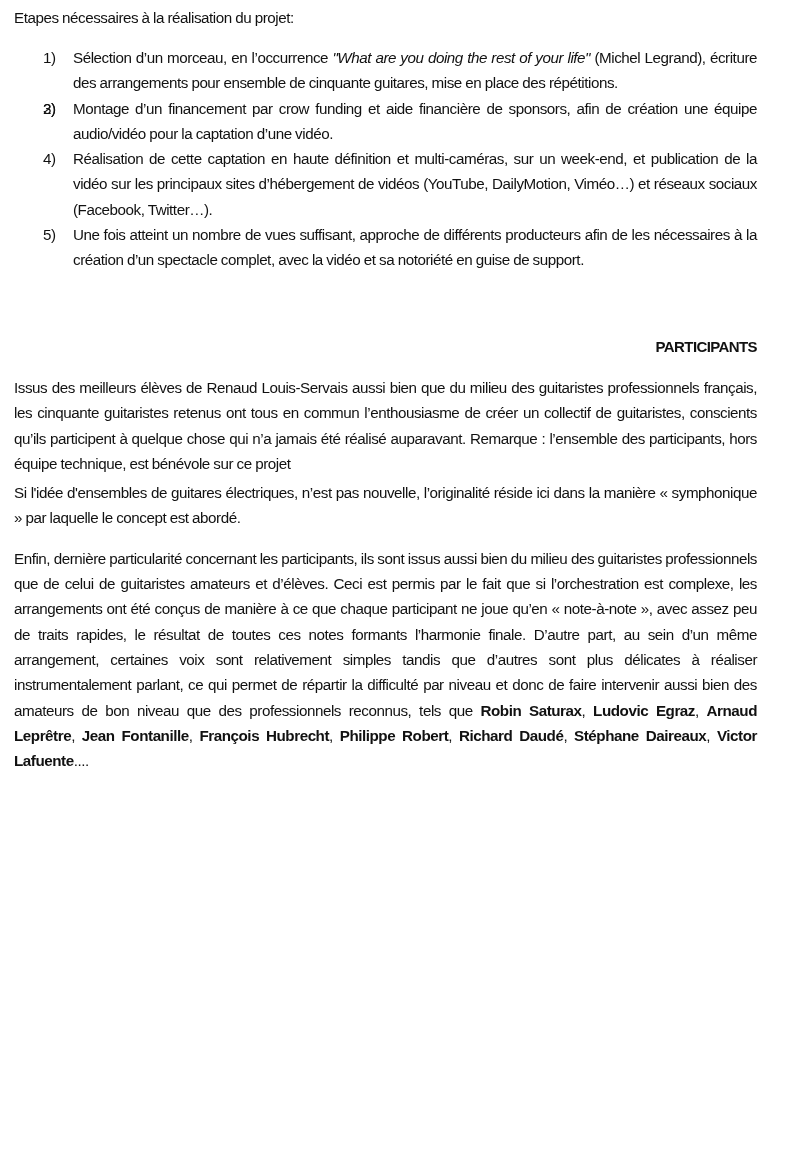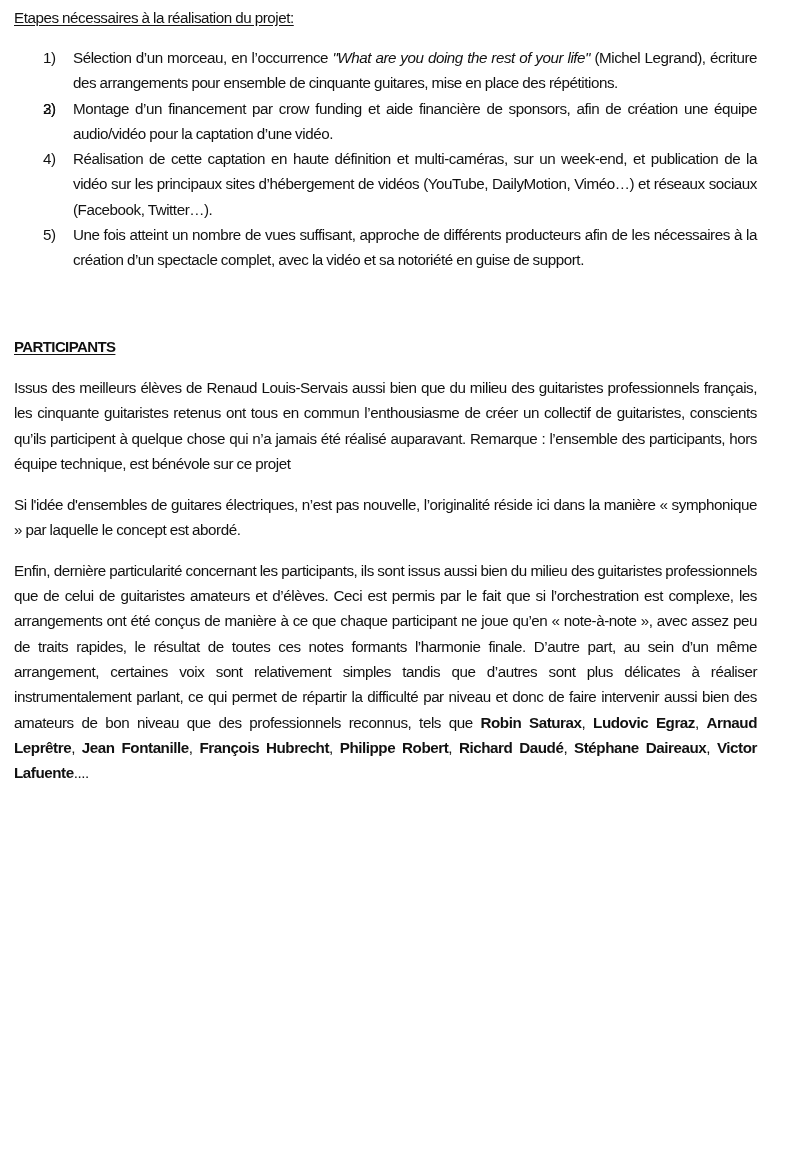--- a/index.html
+++ b/index.html
@@ -3,22 +3,22 @@
 <meta charset="utf-8">
 <style>
   html, body { margin: 0; padding: 0; background: #ffffff; }
   body {
     width: 785px; height: 1174px; overflow: hidden; position: relative;
     font-family: "Liberation Sans", sans-serif; color: #111111;
   }
   .page { position: absolute; left: 14px; top: 5px; width: 743px; }
   .txt { font-size: 15.2px; line-height: 25.3px; letter-spacing: -0.45px; word-spacing: -0.3px; }
   .j { text-align: justify; }
-  .u { text-decoration: underline; text-underline-offset: 2px; }
-  .heading { font-weight: bold; font-size: 15px; letter-spacing: -0.6px; }
+  .u { text-underline-offset: 2px; }
+  .heading { font-weight: bold; font-size: 15px; letter-spacing: -0.6px; text-align: right; }
   ol { margin: 0; padding: 0; list-style: none; }
   ol li { position: relative; padding-left: 59px; }
   ol li .num { position: absolute; left: 29px; top: 0; }
   p { margin: 0; }
   b { font-weight: bold; }
 </style>
 </head>
 <body>
 
 <div class="page">
@@ -45,18 +45,18 @@
       <span class="num">5)</span>
       <span>Une fois atteint un nombre de vues suffisant, approche de différents producteurs afin de les nécessaires à la création d’un spectacle complet, avec la vidéo et sa notoriété en guise de support.</span>
     </li>
   </ol>
 
   <div class="txt u heading" style="margin-top:61px;">PARTICIPANTS</div>
 
   <p class="txt j" style="margin-top:16px;">Issus des meilleurs élèves de Renaud Louis-Servais aussi bien que du milieu des guitaristes professionnels français, les cinquante guitaristes retenus ont tous en commun l’enthousiasme de créer un collectif de guitaristes, conscients qu’ils participent à quelque chose qui n’a jamais été réalisé auparavant. Remarque : l’ensemble des participants, hors équipe technique, est bénévole sur ce projet</p>
 
 
-  <p class="txt j" style="margin-top:16px;">Si l'idée d'ensembles de guitares électriques, n’est pas nouvelle, l’originalité réside ici dans la manière « symphonique » par laquelle le concept est abordé.</p>
+  <p class="txt j" style="margin-top:4px;">Si l'idée d'ensembles de guitares électriques, n’est pas nouvelle, l’originalité réside ici dans la manière « symphonique » par laquelle le concept est abordé.</p>
 
 
   <p class="txt j" style="margin-top:15px;"><span>Enfin, dernière particularité concernant les participants, ils sont issus aussi bien du milieu des guitaristes professionnels que de celui de guitaristes amateurs et d’élèves. Ceci est permis par le fait que si l’orchestration est complexe, les arrangements ont été conçus de manière à ce que chaque participant ne joue qu’en « note-à-note », avec assez peu de traits rapides, le résultat de toutes ces notes formants l’harmonie finale. D’autre part, au sein d’un même arrangement, certaines voix sont relativement simples tandis que d’autres sont plus délicates à réaliser instrumentalement parlant, ce qui permet de répartir la difficulté par niveau et donc de faire intervenir aussi bien des amateurs de bon niveau que des professionnels reconnus, tels que </span><b>Robin Saturax</b><span>, </span><b>Ludovic Egraz</b><span>, </span><b>Arnaud Leprêtre</b><span>, </span><b>Jean Fontanille</b><span>, </span><b>François Hubrecht</b><span>, </span><b>Philippe Robert</b><span>, </span><b>Richard Daudé</b><span>, </span><b>Stéphane Daireaux</b><span>, </span><b>Victor Lafuente</b><span>....</span></p>
 
 </div>
 
 </body></html>

